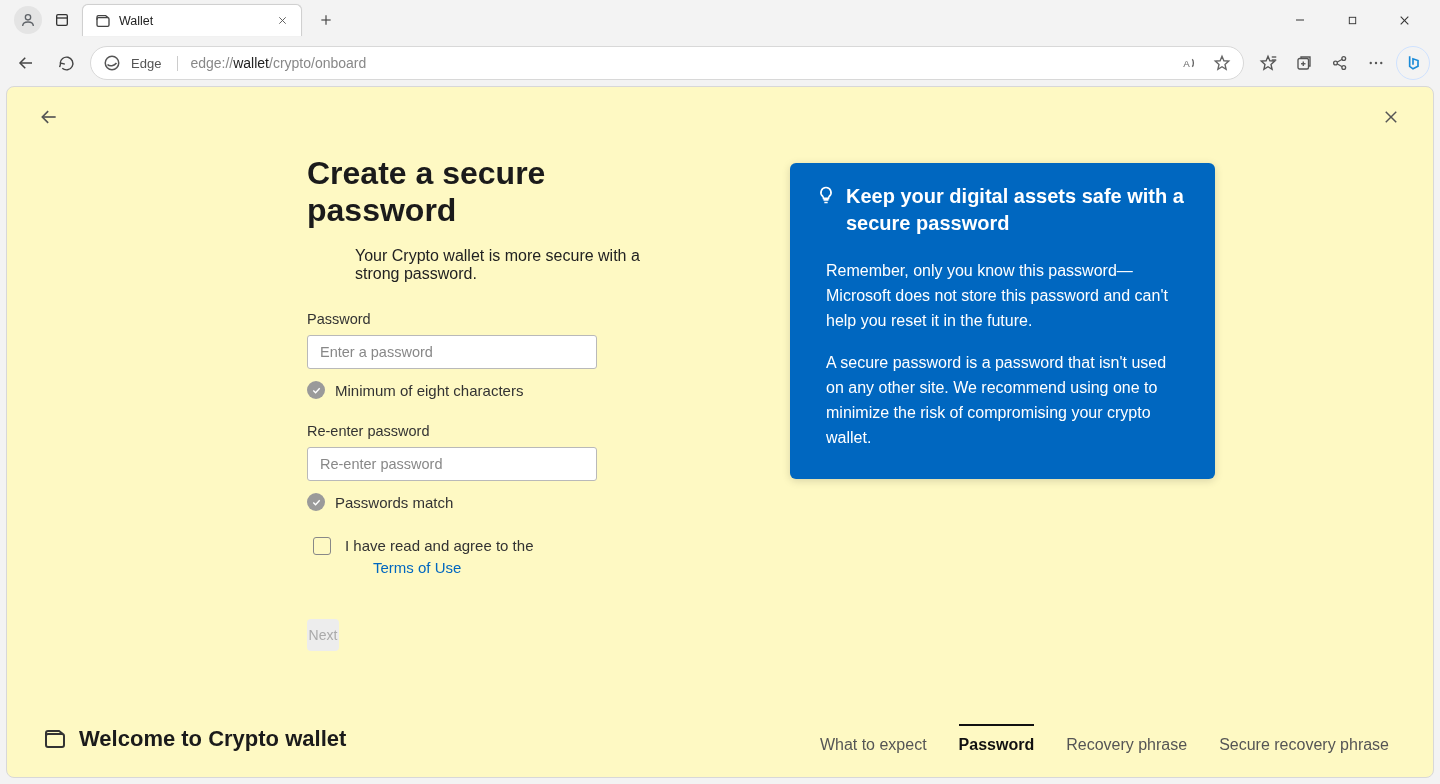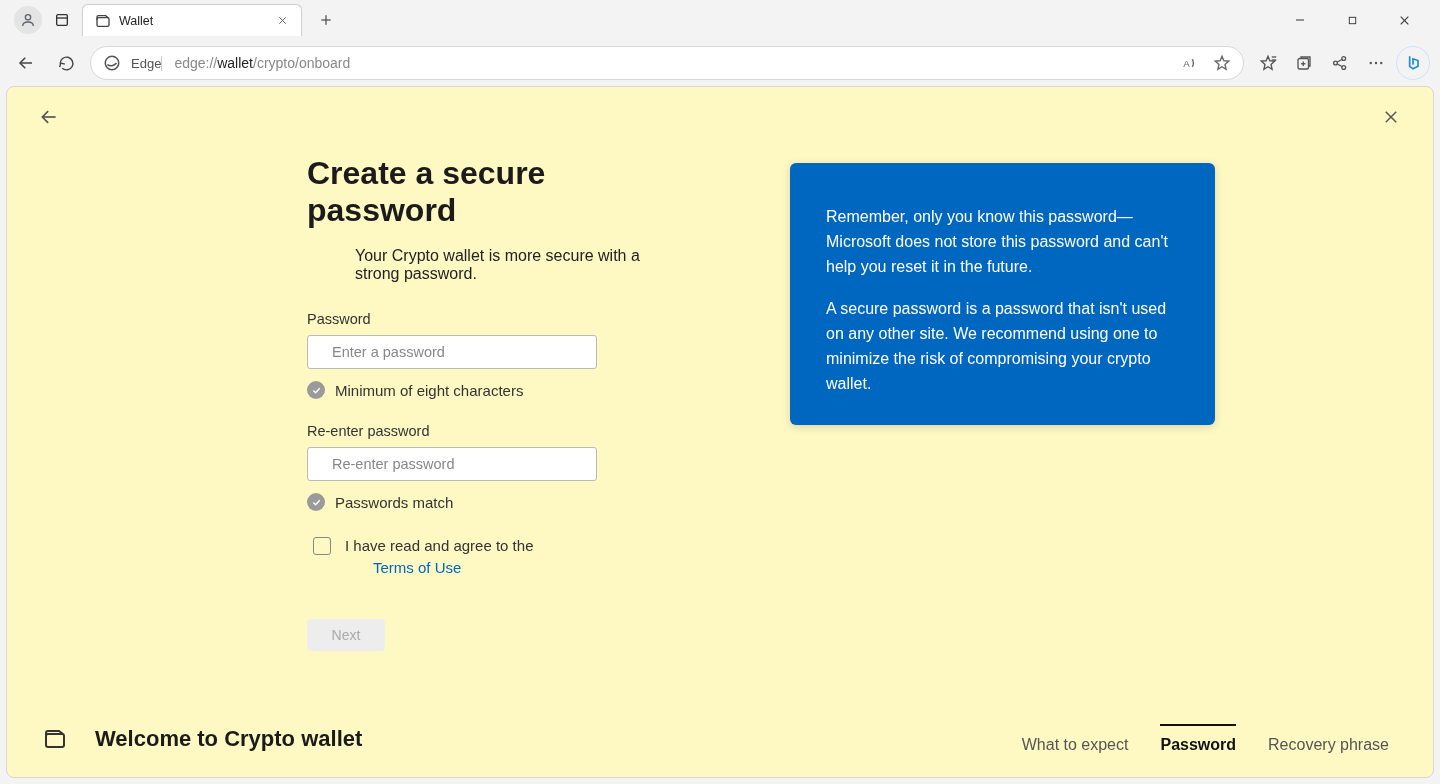--- a/index.html
+++ b/index.html
@@ -29,21 +29,21 @@
   .toolbar {
     height:46px; display:flex; align-items:center; gap:8px;
     background:#f3f3f3; padding:0 10px; flex-shrink:0;
   }
   .tool-btn { width:32px;height:32px;display:flex;align-items:center;justify-content:center;color:#444;border-radius:4px;}
   .omnibox {
     flex:1; height:34px; background:#fff; border:1px solid #d8d8d8; border-radius:17px;
     display:flex; align-items:center; padding:0 12px; color:#333; font-size:14px;
   }
   .omnibox .edge-logo{ width:18px;height:18px; margin-right:10px; display:inline-flex;}
-  .omnibox .edge-label{ color:#555; font-size:13px; padding-right:0; border-right:1px solid #ccc; margin-right:12px;}
+  .omnibox .edge-label{ color:#555; font-size:13px; padding-right:16px; border-right:1px solid #ccc; margin-right:12px;}
   .omnibox .url { color:#888; }
   .omnibox .url .bold { color:#222; }
   .right-icons { display:flex; gap:4px; align-items:center;}
   .right-icons .tool-btn{color:#555;}
   .bing-btn { width:34px;height:34px;border-radius:50%;border:1px solid #cfe2ff;display:flex;align-items:center;justify-content:center;}
 
   
   .page-wrap { flex:1; padding:0 6px 6px 6px; background:#f3f3f3;}
   .page {
     background:#fef9c3; border:1px solid #d8d8d8; border-radius:8px;
@@ -57,54 +57,54 @@
     flex:1; display:flex; padding: 20px 0 0 0; gap:0;
   }
   .left-col {
     width:50%; padding-left:300px; padding-right:40px;
   }
   .h1 { font-size:32px; font-weight:600; color:#1b1b1b; margin-bottom:18px;}
   .sub { font-size:16px; color:#222; margin-bottom:28px;margin-left:48px;}
   .field-label{ font-size:14.5px; color:#333; margin-bottom:8px;}
   .text-input{
     width:290px; height:34px; border:1px solid #b9b9b9; border-radius:3px;
-    padding:0 24px; font-size:14.5px; color:#333; outline:none;
+    padding:0 12px; font-size:14.5px; color:#333; outline:none;
     background:#fff;
   }
   .text-input::placeholder{ color:#888;}
   .req-row{ display:flex; align-items:center; gap:10px; margin-top:12px; margin-bottom:24px;}
   .check-circle{ width:18px;height:18px;border-radius:50%;background:#9a9a9a;display:inline-flex;align-items:center;justify-content:center;}
   .req-text{ font-size:15px; color:#333;}
   .cb-row{ display:flex; align-items:flex-start; gap:14px; margin-top:8px; margin-left:6px;}
   .cb { width:18px;height:18px;border:1.5px solid #888;border-radius:3px;flex-shrink:0;margin-top:2px;}
   .cb-text{ font-size:15px; color:#333; line-height:1.45;}
   .cb-text a{ color:#0067c0; text-decoration:none;margin-left:28px;}
   .next-btn{
-    margin-top:40px; width:78px; height:32px; border:none; border-radius:4px;
+    margin-top:40px; width:32px; height:32px; border:none; border-radius:4px;
     background:#ededed; color:#aaa; font-size:14px; cursor:default;
   }
 
   .right-col{ width:50%; padding-left:70px; padding-right:120px; padding-top:8px;}
   .tip-card{
     background:#0067c0; color:#fff; border-radius:6px;
     padding:20px 26px 28px 26px; width:425px;
     box-shadow: 0 2px 8px rgba(0,0,0,.15);
   }
   .tip-title{ font-size:20px; font-weight:600; line-height:1.35; display:flex; gap:10px;}
   .tip-title .bulb{ flex-shrink:0; display:inline-flex; margin-top:2px;}
   .tip-body{ margin-top:22px; padding:0 10px;}
   .tip-body p{ font-size:16px; line-height:1.55; margin-bottom:18px;}
   .tip-body p:last-child{margin-bottom:0;}
 
   
   .footer{
     height:76px; border-top:none; display:flex; align-items:center;
     padding:0 44px 0 36px; flex-shrink:0;
   }
-  .footer-left{ display:flex; align-items:center; gap:28px;}
+  .footer-left{ display:flex; align-items:center; gap:12px;}
   .footer-left .wallet-glyph{ width:24px;height:24px;}
   .footer-title{ font-size:22px; font-weight:600; color:#1b1b1b;}
   .steps{ margin-left:auto; display:flex; gap:32px;}
   .step{ font-size:16px; color:#555; padding-top:12px; position:relative;}
   .step.active{ color:#111; font-weight:600;}
   .step.active::before{
     content:""; position:absolute; top:0; left:0; right:0; height:2px; background:#111;
   }
 
   svg{display:block;}
@@ -297,20 +297,28 @@
               <span>I have read and agree to the</span><br>
               <a href="#">Terms of Use</a>
             </span>
           </div>
 
           <button class="next-btn" disabled="">Next</button>
         </div>
 
         <div class="right-col">
           <div class="tip-card">
+            <div class="tip-title">
+              <span class="bulb">
+                <svg width="20" height="20" viewBox="0 0 24 24" fill="none" stroke="#fff" stroke-width="2">
+                    <path d="M9 18h6M10 21h4M12 3a6 6 0 0 0-4 10.5c.7.7 1 1.5 1 2.5h6c0-1 .3-1.8 1-2.5A6 6 0 0 0 12 3z"></path>
+                  </svg>
+              </span>
+              <span>Keep your digital assets safe with a secure password</span>
+            </div>
             <div class="tip-body">
               <p>Remember, only you know this password—Microsoft does not store this password and can't help you reset it in the future.</p>
               <p>A secure password is a password that isn't used on any other site. We recommend using one to minimize the risk of compromising your crypto wallet.</p>
             </div>
           </div>
         </div>
       </div>
 
       <div class="footer">
         <div class="footer-left">
@@ -319,19 +327,20 @@
                 <rect x="3" y="7" width="18" height="13" rx="2"></rect>
                 <path d="M3 10V6a2 2 0 0 1 2-2h11l4 3"></path>
               </svg>
           </span>
           <span class="footer-title">Welcome to Crypto wallet</span>
         </div>
         <div class="steps" id="steps">
             <div class="step">What to expect</div>
             <div class="step active">Password</div>
             <div class="step">Recovery phrase</div>
+            <div class="step">Secure recovery phrase</div>
           </div>
       </div>
 
     </div>
   </div>
 
 </div>
 
 </body></html>

